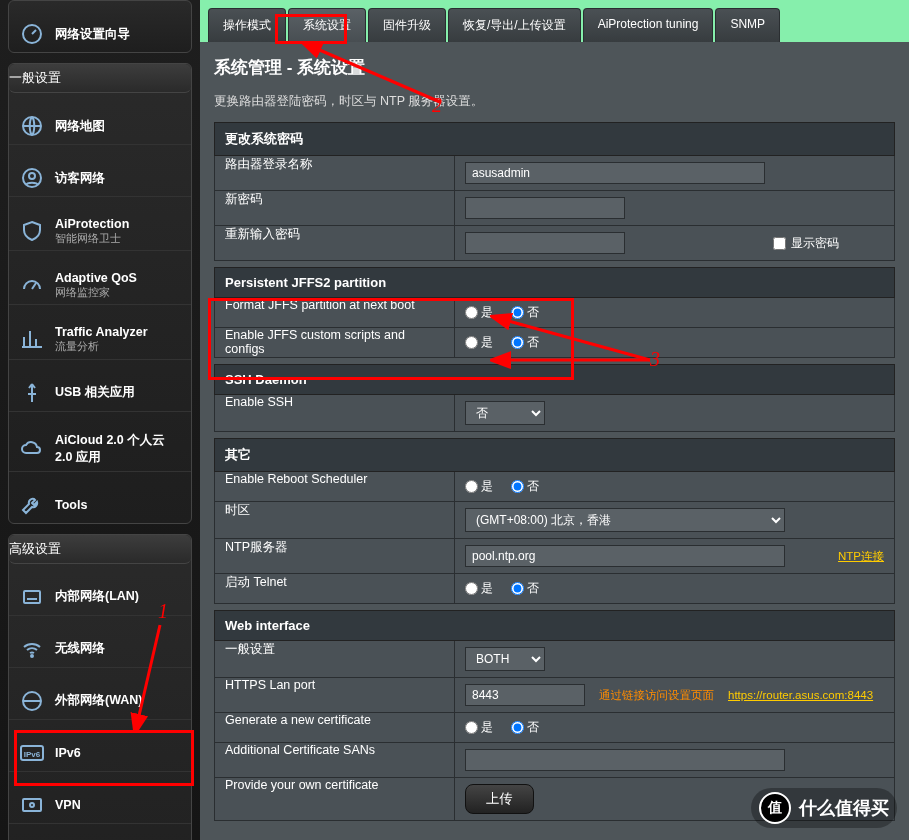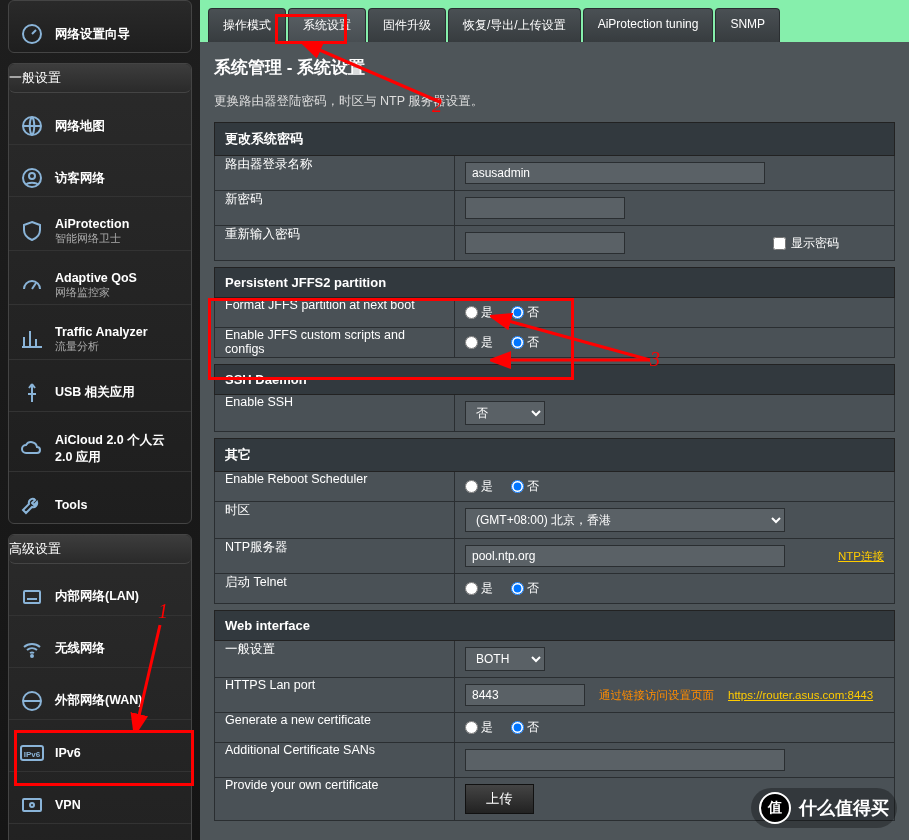--- a/index.html
+++ b/index.html
@@ -130,21 +130,21 @@
 .radio-group label { margin-right: 10px; font-size: 12px; }
 .radio-group input { margin-right: 3px; vertical-align: middle; }
 .checkbox-lbl { display: flex; align-items: center; gap: 5px; margin-left: 140px; font-size: 12px; }
 .link-y { color: #ffcc00; text-decoration: underline; font-size: 11.5px; margin-left: 6px; }
 .link-note { color: #ff8c00; font-size: 11.5px; margin-left: 6px; }
 .btn-upload {
   background: linear-gradient(180deg, #444, #222);
   border: 1px solid #111;
   color: #fff;
   padding: 5px 20px;
-  border-radius: 0;
+  border-radius: 8px;
   cursor: pointer;
 }
 
 .red-box { position: absolute; border: 3px solid red; pointer-events: none; }
 .annot-num { position: absolute; color: red; font-size: 20px; font-style: italic; font-family: "KaiTi", serif; pointer-events: none; }
 .arrow { position: absolute; pointer-events: none; }
 
 .watermark {
   position: absolute;
   right: 12px;

